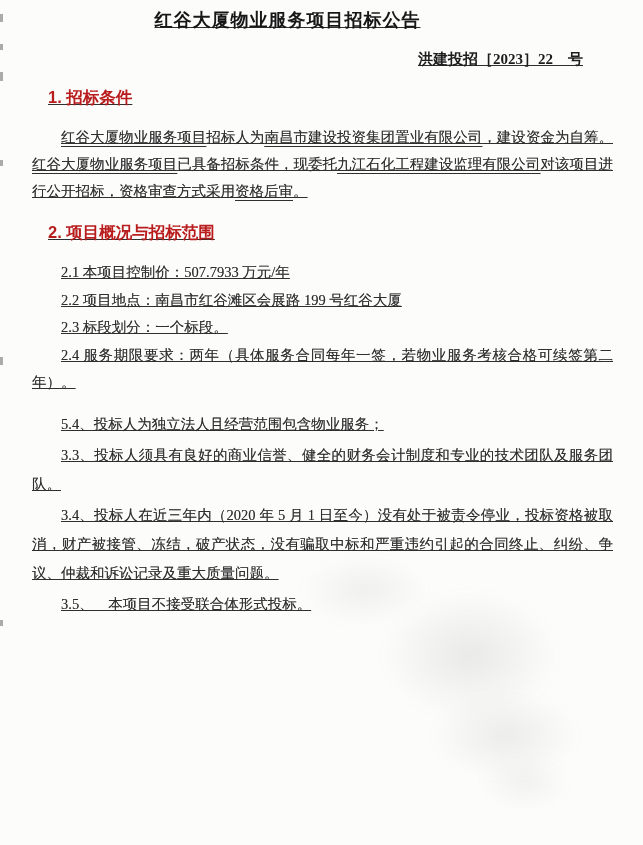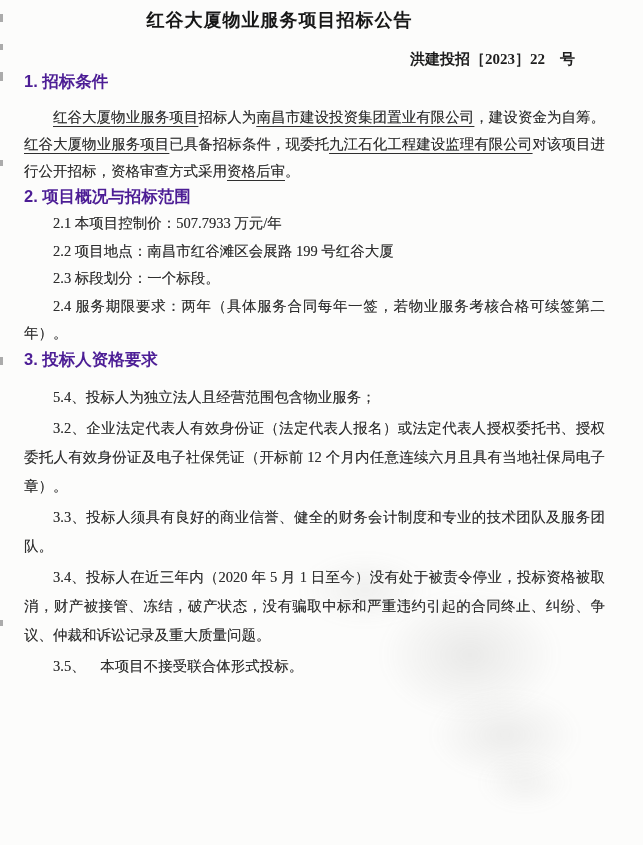--- a/index.html
+++ b/index.html
@@ -6,21 +6,21 @@
   .page {
     position:relative;
     width:643px; height:845px;
     margin:0 auto;
     background:#fcfcfb;
     color:#2f2f2f;
     font-family:"Liberation Serif","DejaVu Serif",serif;
     overflow:hidden;
     box-sizing:border-box;
   }
-  .content { position:absolute; left:24px; top:0; width:581px; }
+  .content { position:absolute; left:32px; top:0; width:581px;text-decoration:underline; }
 
   .doc-title {
     margin:8px 70px 0 0;
     text-align:center;
     font-family:"Liberation Sans","DejaVu Sans",sans-serif;
     font-weight:700;
     font-size:18px; line-height:24px;
     color:#171717;
     letter-spacing:1px;
   }
@@ -28,22 +28,22 @@
     margin:16px 30px 0 0;
     text-align:right;
     font-weight:700;
     font-size:15px; line-height:22px;
     color:#1d1d1d;
   }
   h2.sec-heading {
     font-family:"Liberation Sans","DejaVu Sans",sans-serif;
     font-weight:700;
     font-size:16.5px; line-height:22px;
-    color:#4c1d95;
-    margin:0;
+    color:#b91c1c;
+    margin:16px;
   }
   .sec1-heading { margin-top:26px; }
   .sec2-heading { margin-top:23px; }
   .sec3-heading { margin-top:25px; }
 
   .para, .s2item, .s3item {
     text-indent:2em;
     text-align:justify;
     text-shadow:0 0 0.4px rgba(45,45,45,.55);
   }
@@ -118,22 +118,20 @@
 
     <p class="para"><span class="u">红谷大厦物业服务项目</span><span>招标人为</span><span class="u">南昌市建设投资集团置业有限公司</span><span>，建设资金为自筹。</span><span class="u">红谷大厦物业服务项目</span><span>已具备招标条件，现委托</span><span class="u">九江石化工程建设监理有限公司</span><span>对该项目进行公开招标，资格审查方式采用</span><span class="u">资格后审</span><span>。</span></p>
 
     <h2 class="sec-heading sec2-heading">2. 项目概况与招标范围</h2>
 
     <p class="s2item first">2.1 本项目控制价：507.7933 万元/年</p>
     <p class="s2item">2.2 项目地点：南昌市红谷滩区会展路 199 号红谷大厦</p>
     <p class="s2item">2.3 标段划分：一个标段。</p>
     <p class="s2item">2.4 服务期限要求：两年（具体服务合同每年一签，若物业服务考核合格可续签第二年）。</p>
 
-    <h2 class="sec-heading sec3-heading">3. 投标人资格要求</h2>
 
     <p class="s3item first">5.4、投标人为独立法人且经营范围包含物业服务；</p>
-    <p class="s3item">3.2、企业法定代表人有效身份证（法定代表人报名）或法定代表人授权委托书、授权委托人有效身份证及电子社保凭证（开标前 12 个月内任意连续六月且具有当地社保局电子章）。</p>
     <p class="s3item">3.3、投标人须具有良好的商业信誉、健全的财务会计制度和专业的技术团队及服务团队。</p>
     <p class="s3item">3.4、投标人在近三年内（2020 年 5 月 1 日至今）没有处于被责令停业，投标资格被取消，财产被接管、冻结，破产状态，没有骗取中标和严重违约引起的合同终止、纠纷、争议、仲裁和诉讼记录及重大质量问题。</p>
     <p class="s3item">3.5、　本项目不接受联合体形式投标。</p>
 
   </div>
 </div>
 
 </body></html>

